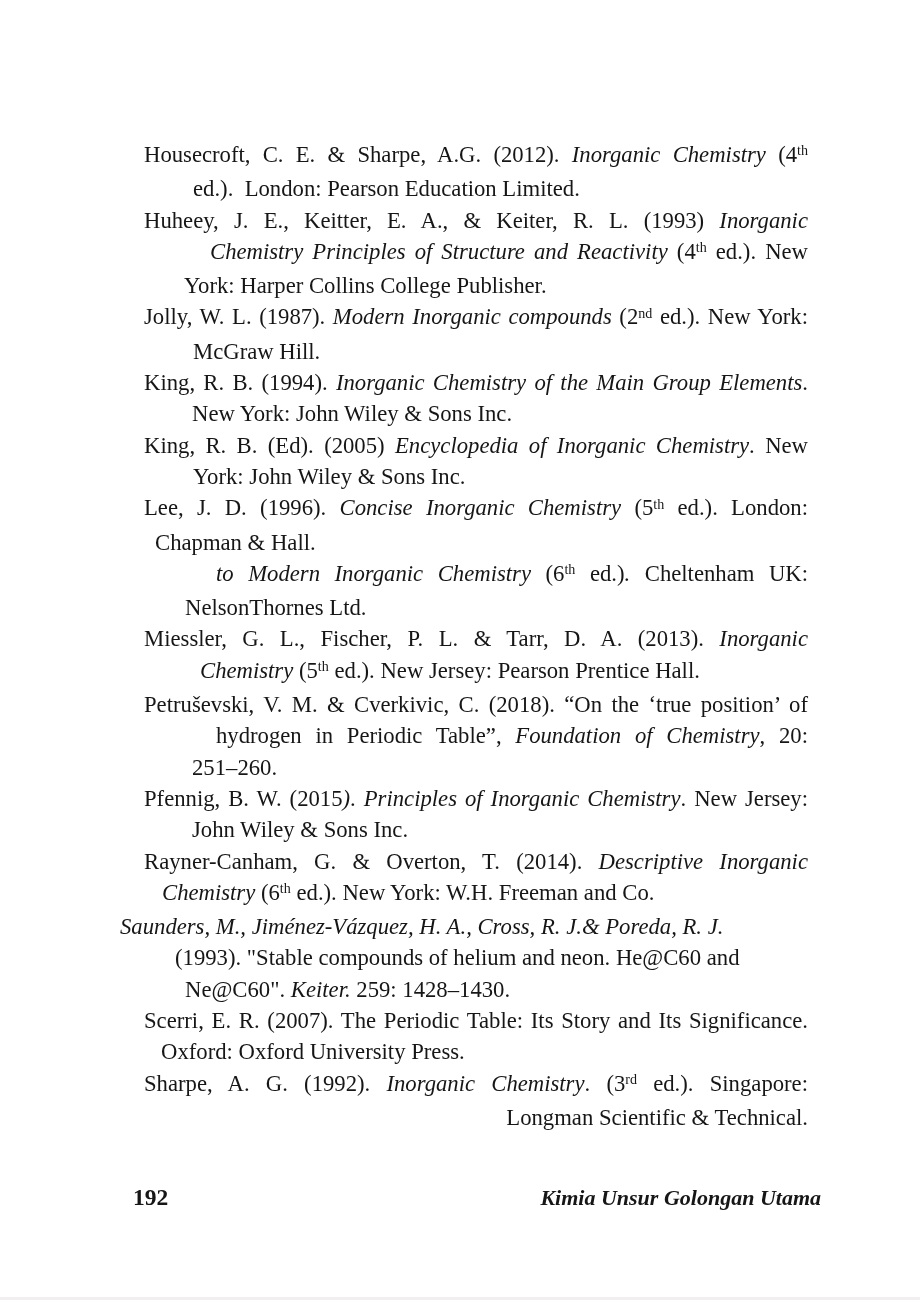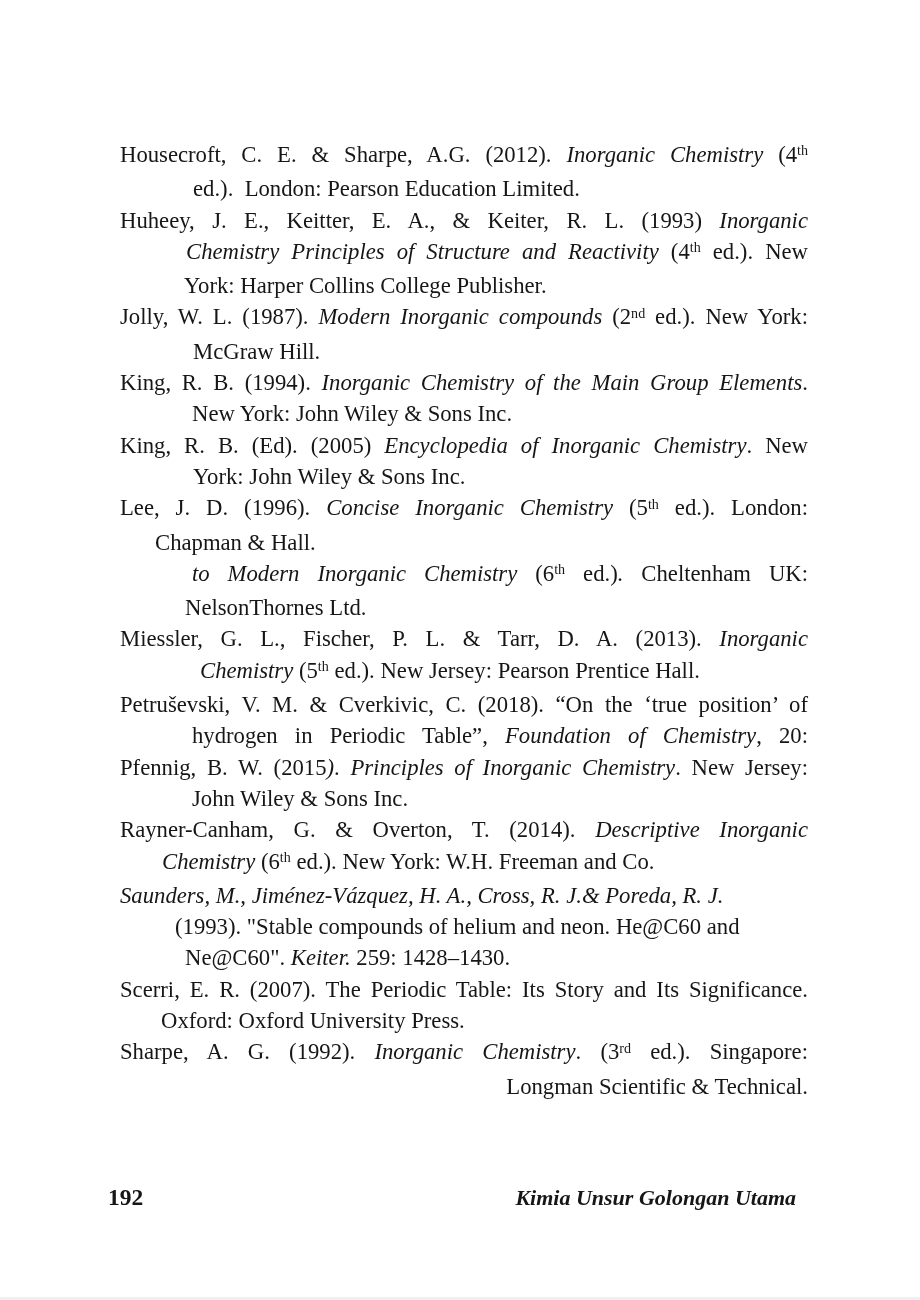--- a/index.html
+++ b/index.html
@@ -13,27 +13,27 @@
   }
   .refs{
     position:absolute;
     left:120px;top:139px;
     width:688px;
     font-size:22.7px;
     line-height:31.3px;
   }
   .ref{margin:0;padding:0;}
   .ref-line{min-height:31.3px;}
-  .ref-line.just{text-align:justify;text-align-last:justify;}
+  .ref-line.just{text-align:justify;text-align-last:justify;margin-left:24px;}
   .run-i{font-style:italic;}
   .run-b{font-weight:normal;}
   .run-sup{font-size:0.62em;position:relative;top:-0.48em;}
   .footer{
     position:absolute;
-    left:108px;top:1184px;
+    left:133px;top:1184px;
     width:688px;
     display:flex;justify-content:space-between;align-items:baseline;
   }
   .page-number{font-weight:bold;font-size:23.5px;}
   .running-title{font-weight:bold;font-style:italic;font-size:22px;}
   .bottom-edge{
     position:absolute;left:0;right:0;bottom:0;height:3px;
     background:#f1efef;
   }
 </style>
@@ -72,20 +72,21 @@
         <div class="ref-line just" style="padding-left: 72px;"><span class="run-i">to Modern Inorganic Chemistry</span><span> (6</span><span class="run-sup">th</span><span> ed.)</span><span class="run-i">.</span><span> Cheltenham UK:</span></div>
         <div class="ref-line" style="padding-left: 65px;"><span>NelsonThornes Ltd.</span></div>
       </div>
       <div class="ref">
         <div class="ref-line just" style="padding-left: 0px;"><span>Miessler, G. L., Fischer, P. L. &amp; Tarr, D. A. (2013). </span><span class="run-i">Inorganic</span></div>
         <div class="ref-line" style="padding-left: 80px;"><span class="run-i">Chemistry</span><span> (5</span><span class="run-sup">th</span><span> ed.). New Jersey: Pearson Prentice Hall.</span></div>
       </div>
       <div class="ref">
         <div class="ref-line just" style="padding-left: 0px;"><span>Petruševski, V. M. &amp; Cverkivic, C. (2018). “On the ‘true position’ of</span></div>
         <div class="ref-line just" style="padding-left: 72px;"><span>hydrogen in Periodic Table”, </span><span class="run-i">Foundation of Chemistry</span><span>, </span><span class="run-b">20</span><span>:</span></div>
+        <div class="ref-line" style="padding-left: 72px;"><span>251–260.</span></div>
       </div>
       <div class="ref">
         <div class="ref-line just" style="padding-left: 0px;"><span>Pfennig, B. W. (2015</span><span class="run-i">)</span><span>. </span><span class="run-i">Principles of Inorganic Chemistry</span><span>. New Jersey:</span></div>
         <div class="ref-line" style="padding-left: 72px;"><span>John Wiley &amp; Sons Inc.</span></div>
       </div>
       <div class="ref">
         <div class="ref-line just" style="padding-left: 0px;"><span>Rayner-Canham, G. &amp; Overton, T. (2014). </span><span class="run-i">Descriptive Inorganic</span></div>
         <div class="ref-line" style="padding-left: 42px;"><span class="run-i">Chemistry</span><span> (6</span><span class="run-sup">th</span><span> ed.). New York: W.H. Freeman and Co.</span></div>
       </div>
       <div class="ref">

